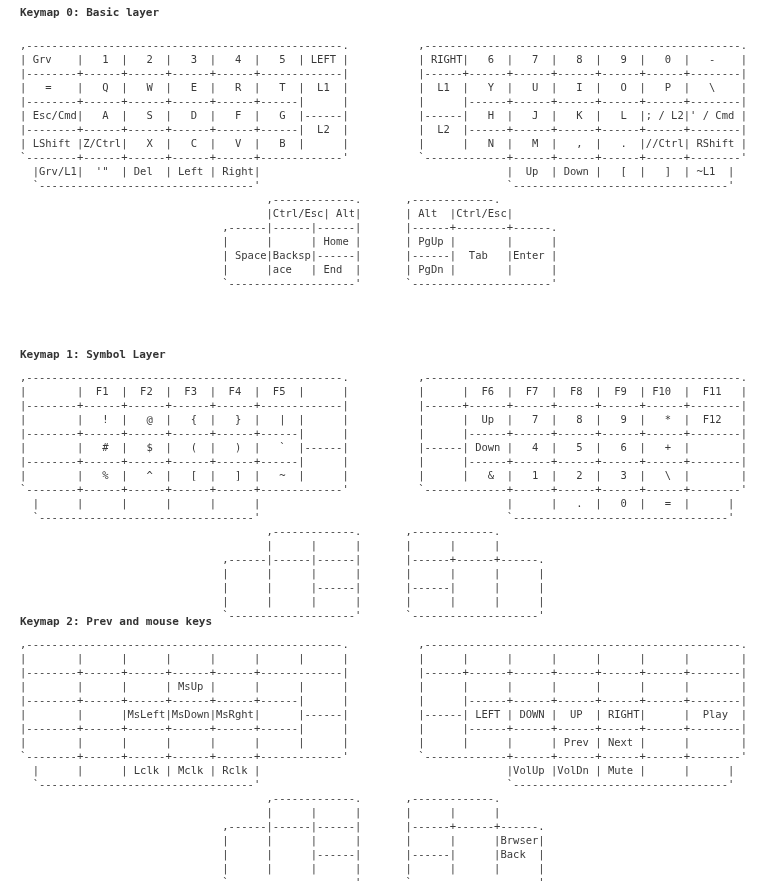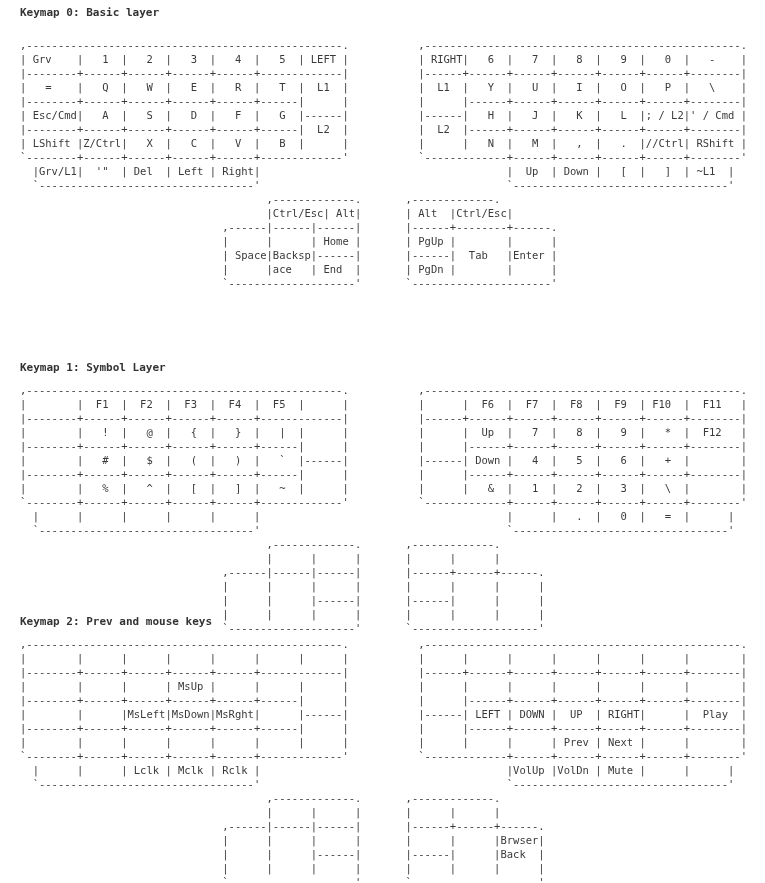--- a/index.html
+++ b/index.html
@@ -13,21 +13,21 @@
     overflow: hidden;
     position: relative;
     font-family: "DejaVu Sans Mono", monospace;
     color: #333333;
   }
   .keymap-section {
     position: absolute;
     left: 20px;
   }
   .k0 { top: 6px; }
-  .k1 { top: 348px; margin-top: 13px; }
+  .k1 { top: 348px; }
   .k2 { top: 615px; }
   .ktitle {
     font-family: "DejaVu Sans Mono", monospace;
     font-size: 11px;
     line-height: 14px;
     font-weight: bold;
     color: #333333;
     white-space: pre;
   }
   .k0 .kascii { margin-top: 18px; }

